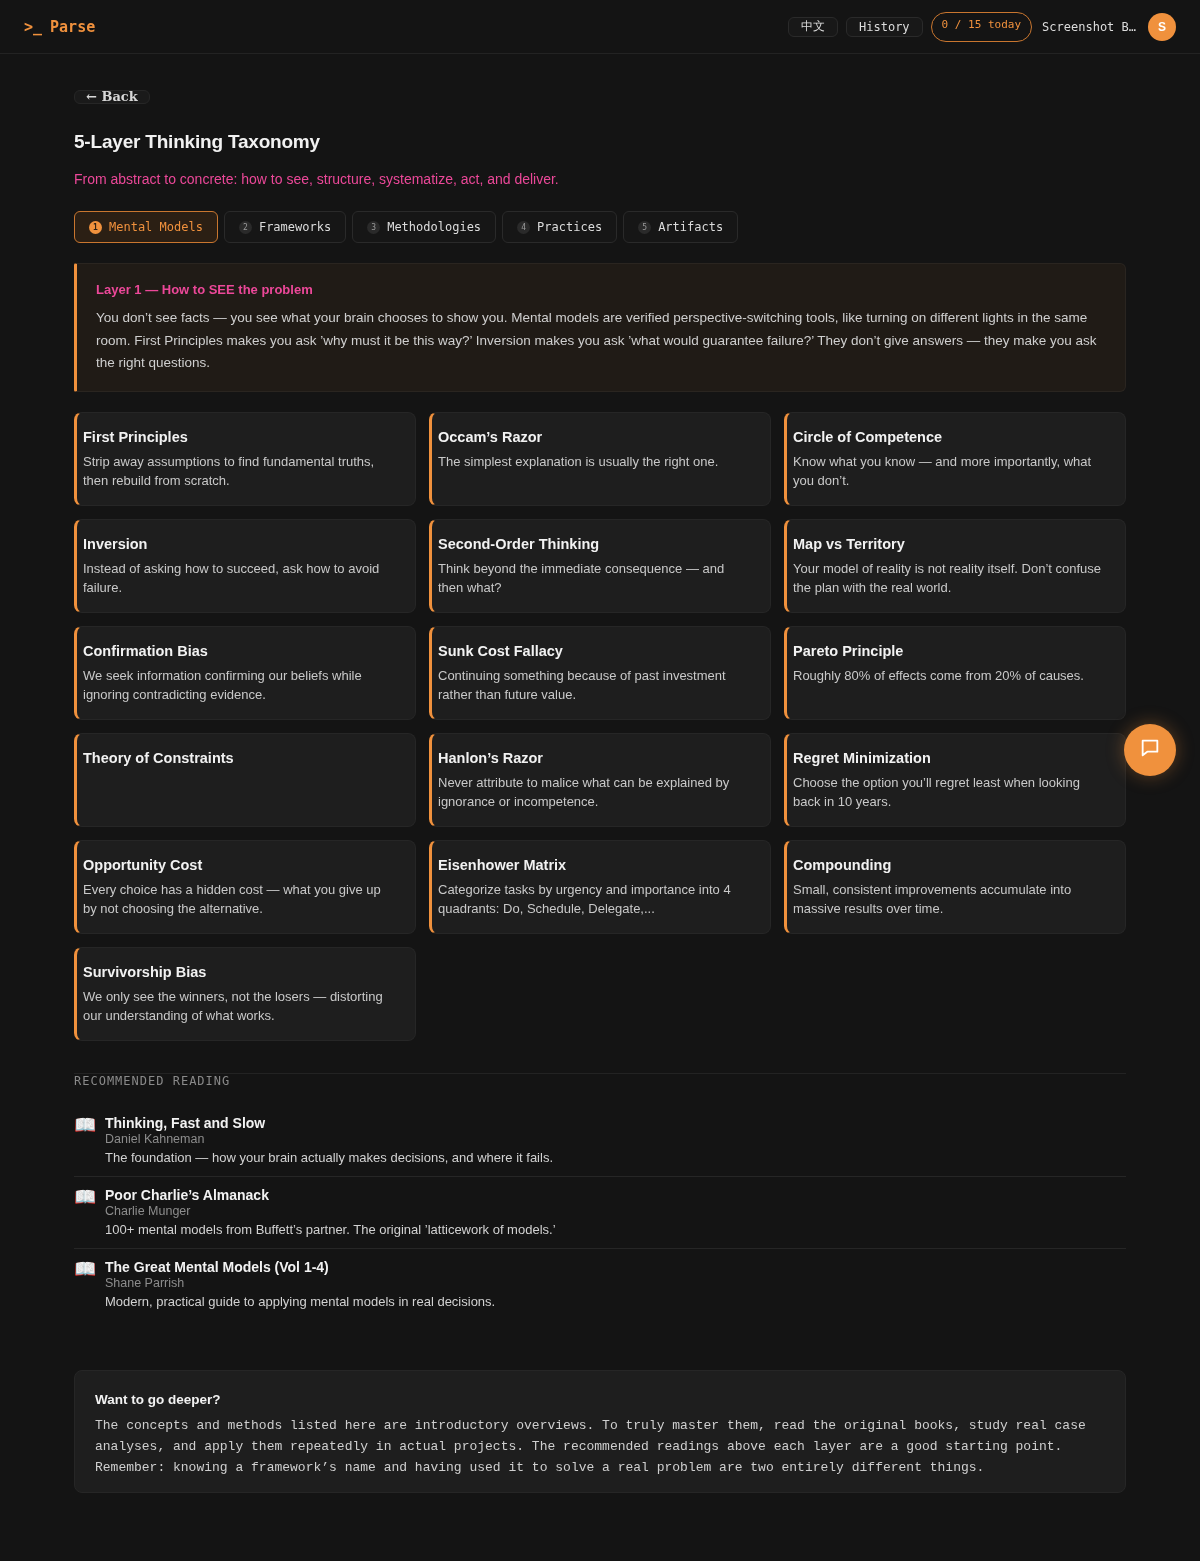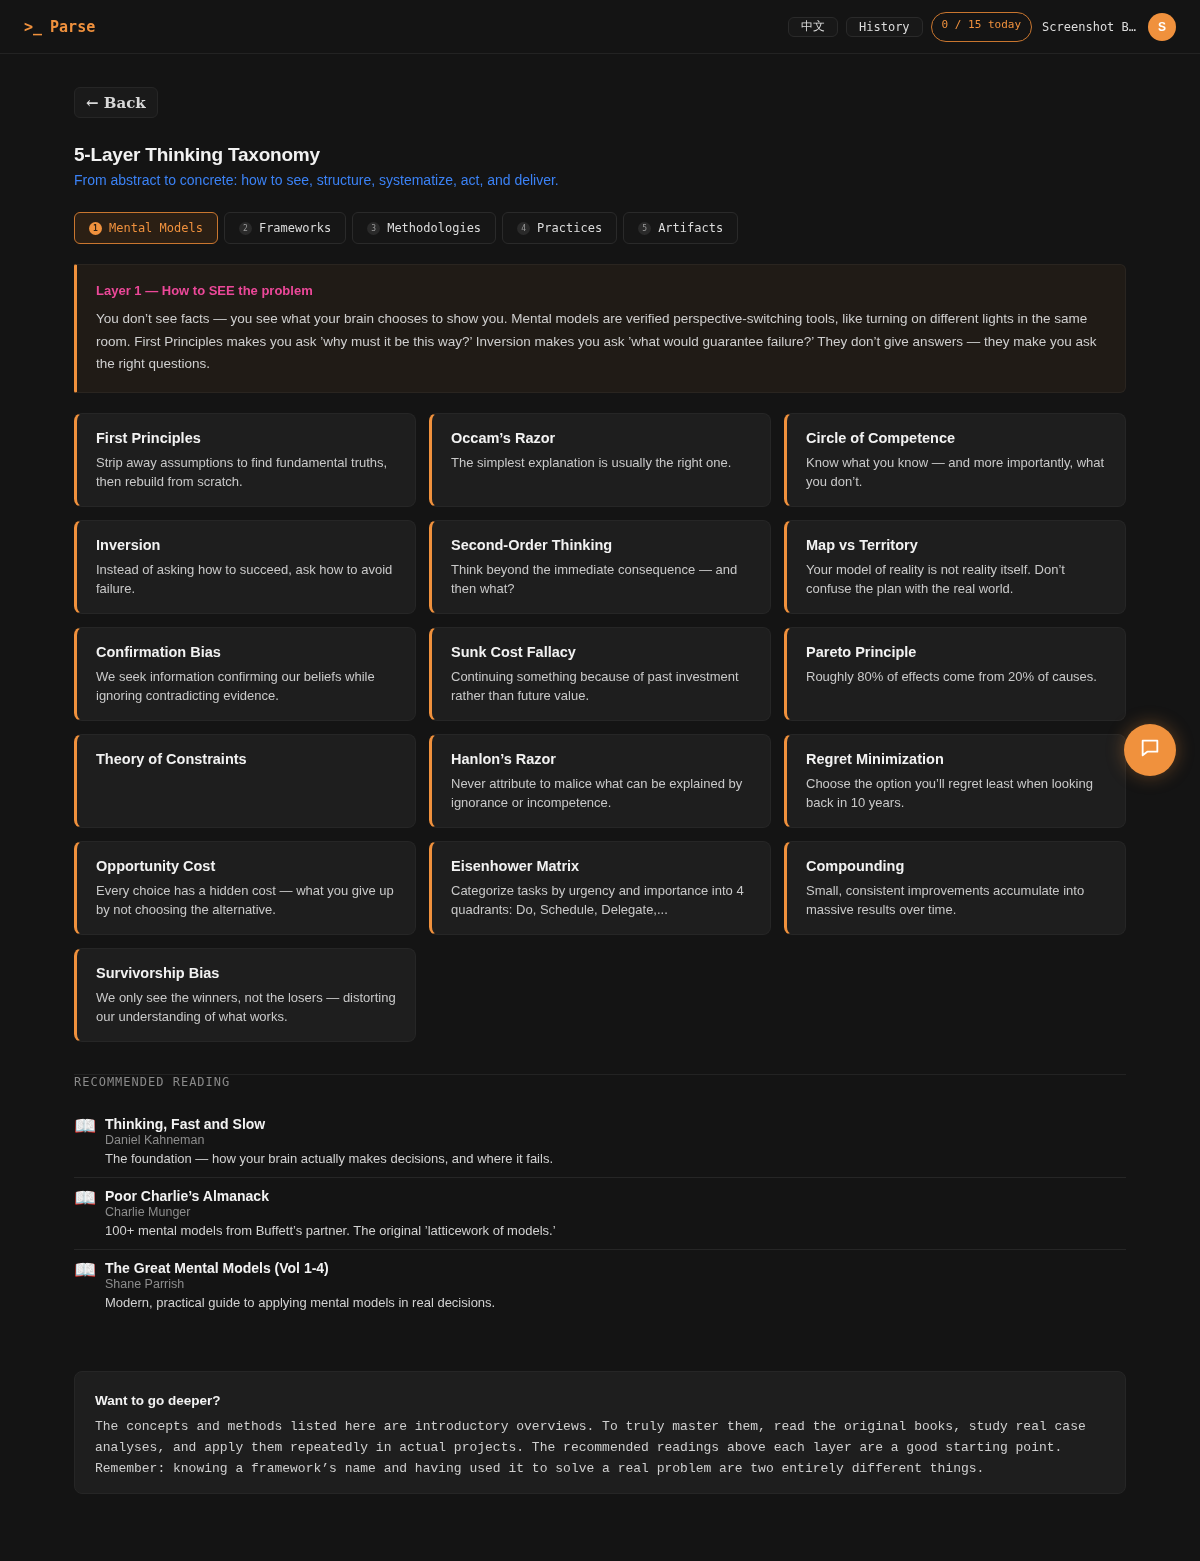--- a/index.html
+++ b/index.html
@@ -32,26 +32,26 @@
   .avatar {
     width: 28px; height: 28px; border-radius: 50%; background: #f0913d;
     color: #fff; font-size: 12px; font-weight: bold;
     display: flex; align-items: center; justify-content: center;
   }
 
   
   .main { width: 1052px; margin: 0 auto; padding-top: 33px; }
   .back-btn {
     display: inline-flex; align-items: center; gap: 4px;
-    height: 31px; padding: 0 11px; border: 1px solid #262626; border-radius: 6px;
-    background: #1a1a1a; color: #d8d8d8; font-size: 15px; font-weight: bold;
+    height: 14px; padding: 0 11px; border: 1px solid #262626; border-radius: 6px;
+    background: #1a1a1a; color: #d8d8d8; font-size: 13px; font-weight: bold;
     font-family: "DejaVu Serif", "Liberation Serif", serif;
   }
   .page-title { margin-top: 26px; font-size: 19px; font-weight: bold; color: #f2f2f2; letter-spacing: -0.2px; }
-  .page-sub { margin-top: 6px; font-size: 14px; color: #3b82f6; }
+  .page-sub { margin-top: 18px; font-size: 14px; color: #ec4899; }
 
   .tabs { display: flex; gap: 6px; margin-top: 24px; }
   .tab {
     height: 32px; padding: 0 14px; border: 1px solid #2a2a2a; border-radius: 6px;
     display: flex; align-items: center; gap: 7px; font-size: 12px; color: #dcdcdc;
     background: #161616;
   }
   .tab .num {
     width: 13px; height: 13px; border-radius: 50%; background: #2a2a2a; color: #999;
     font-size: 8px; display: flex; align-items: center; justify-content: center;
@@ -67,21 +67,21 @@
   .layer-title { font-size: 13px; font-weight: bold; color: #ec4899; }
   .layer-text { margin-top: 10px; font-size: 13.5px; line-height: 22.5px; color: #cfcfcf; }
 
   .grid {
     margin-top: 20px; display: grid; grid-template-columns: repeat(3, 342px);
     column-gap: 13px; row-gap: 13px;
   }
   .card {
     height: 94px; background: #1e1e1e; border: 1px solid #262626;
     border-left: 3px solid #f0913d; border-radius: 8px;
-    padding: 16px 18px 0 19px;
+    padding: 16px 18px 0 6px;
   }
   .card-title { font-size: 14.5px; font-weight: bold; color: #f2f2f2; }
   .card-desc { margin-top: 7px; font-size: 13px; line-height: 19px; color: #c9c9c9; }
 
   .divider { margin-top: 32px; border-top: 1px solid #232323; }
   .reading-label { font-size: 12px; color: #8a8a8a; letter-spacing: 1px; }
   .book { display: flex; gap: 10px; padding: 10px 0 11px; border-bottom: 1px solid #262626; }
   .book:last-child { border-bottom: none; }
   .book-icon { font-size: 18px; line-height: 20px; color: #bcd3e6; width: 21px; }
   .book-title { font-size: 14px; font-weight: bold; color: #f2f2f2; }

